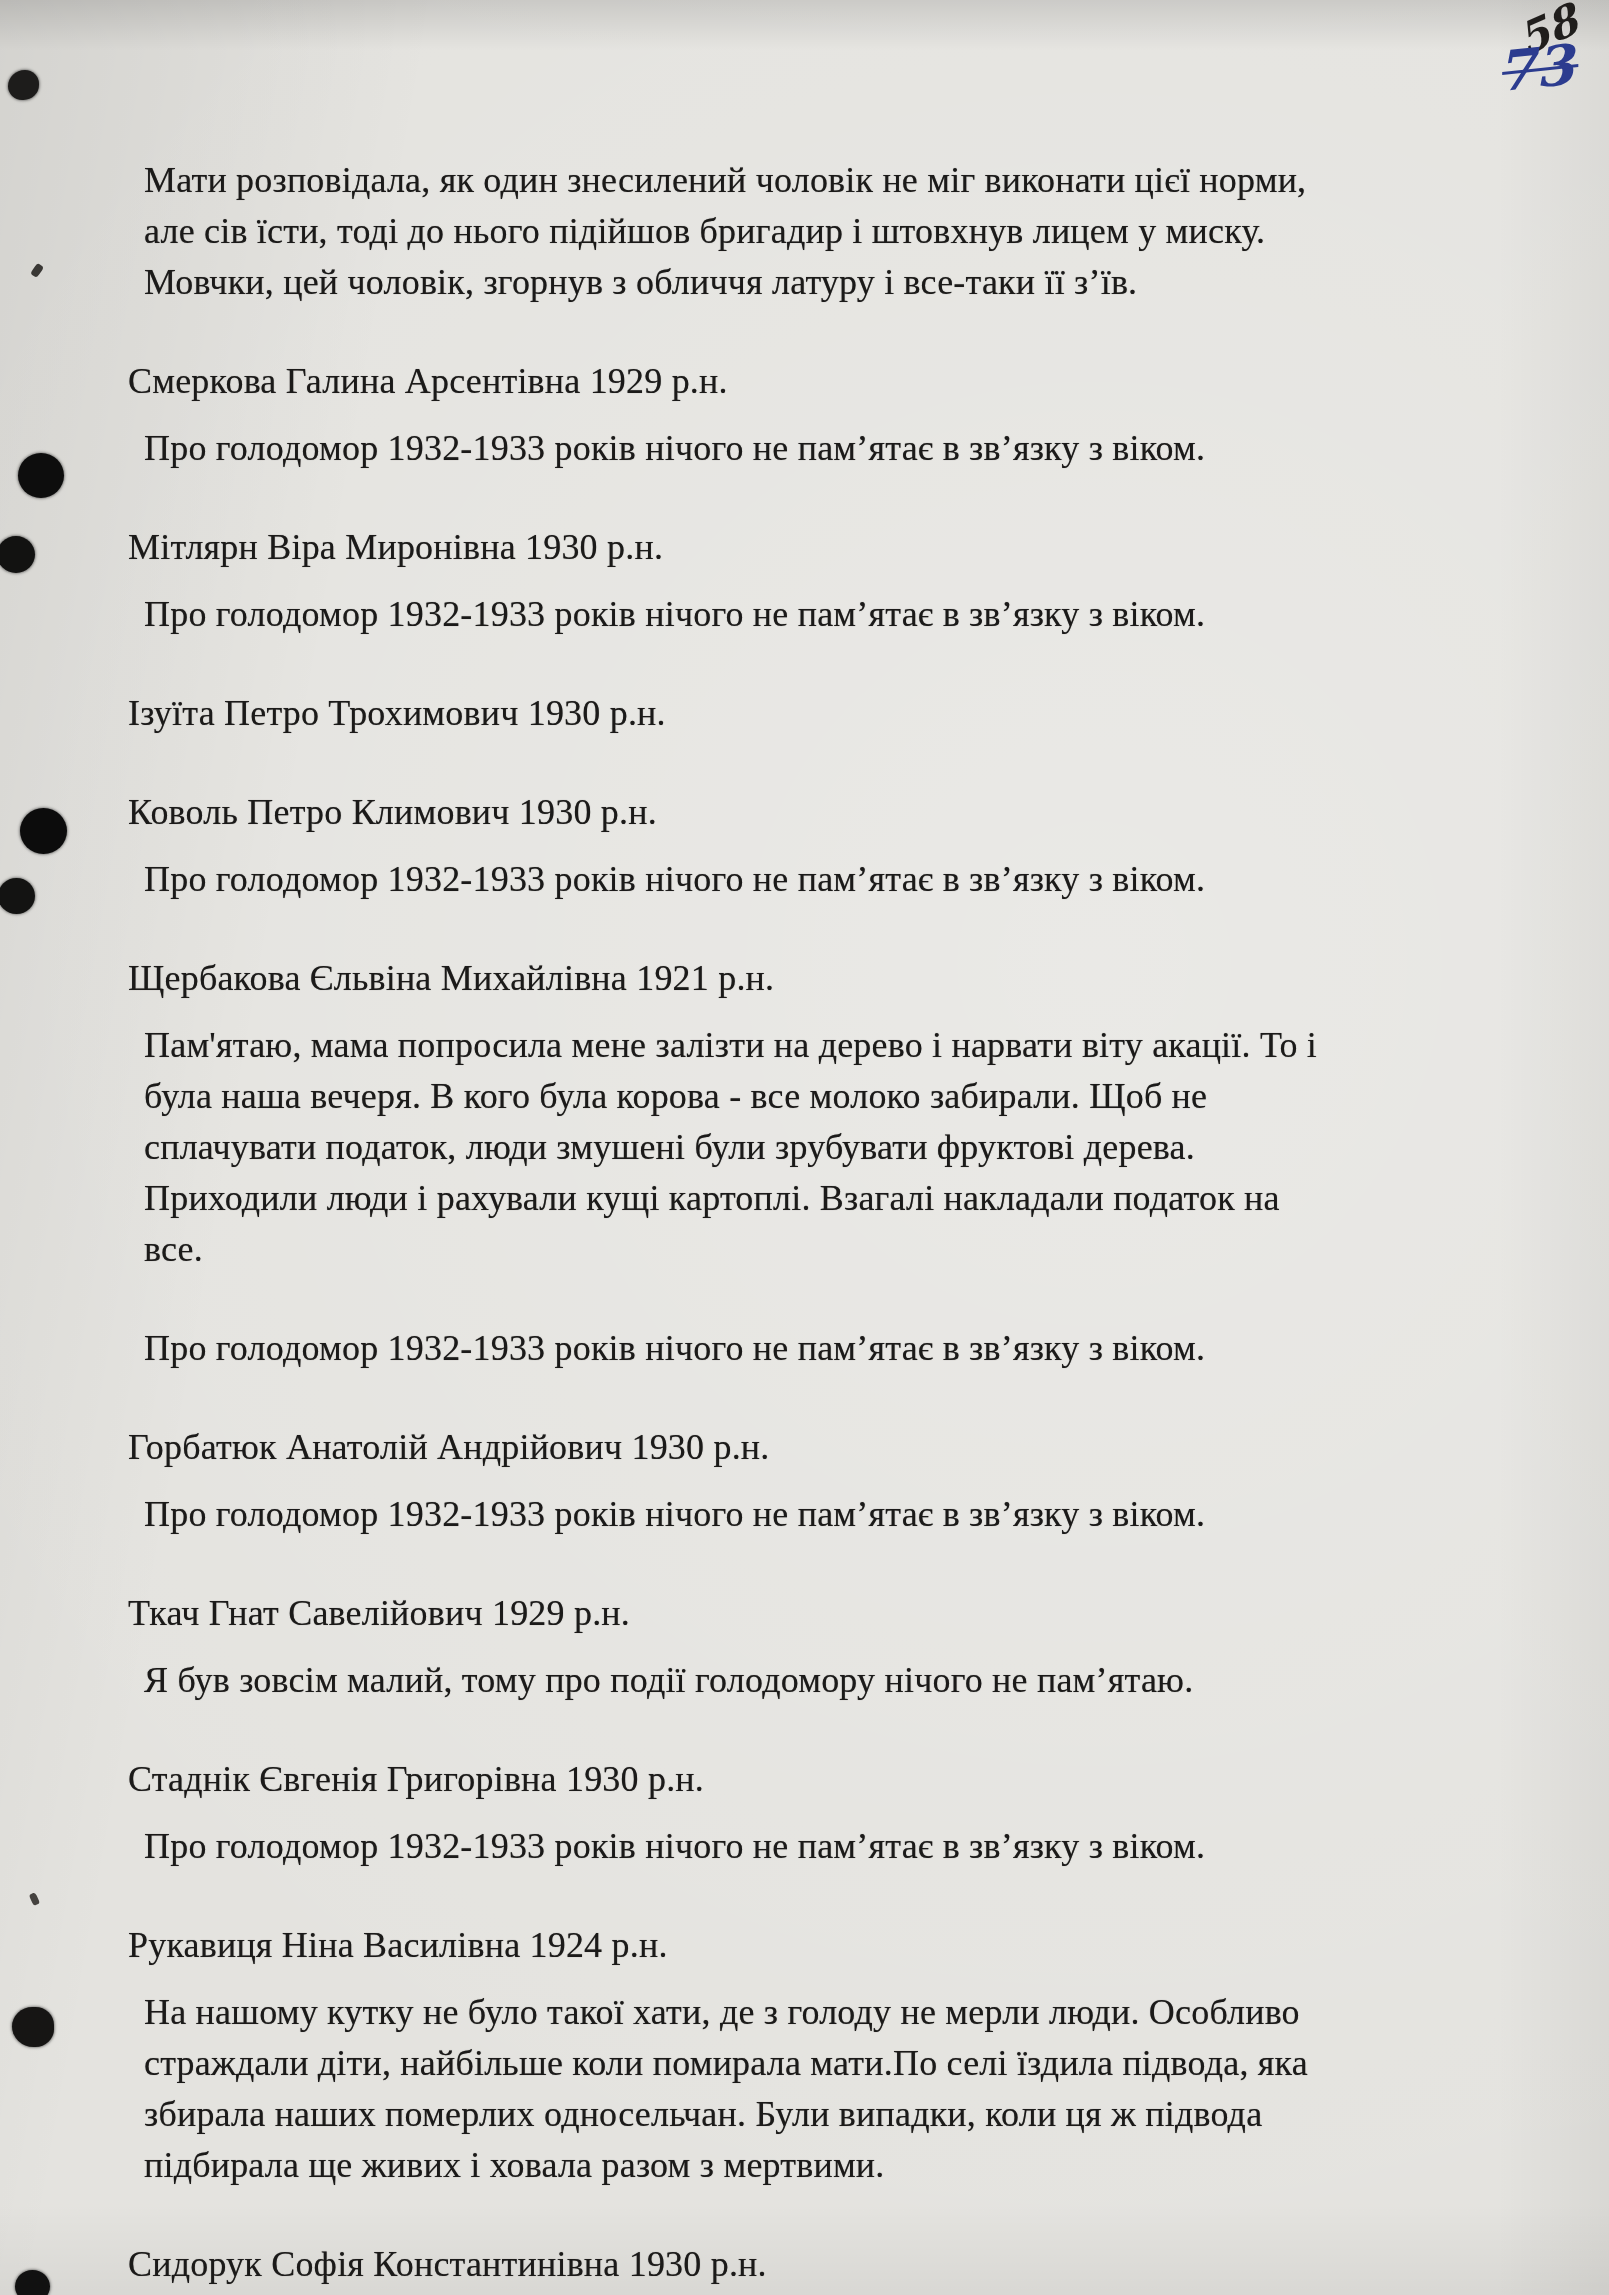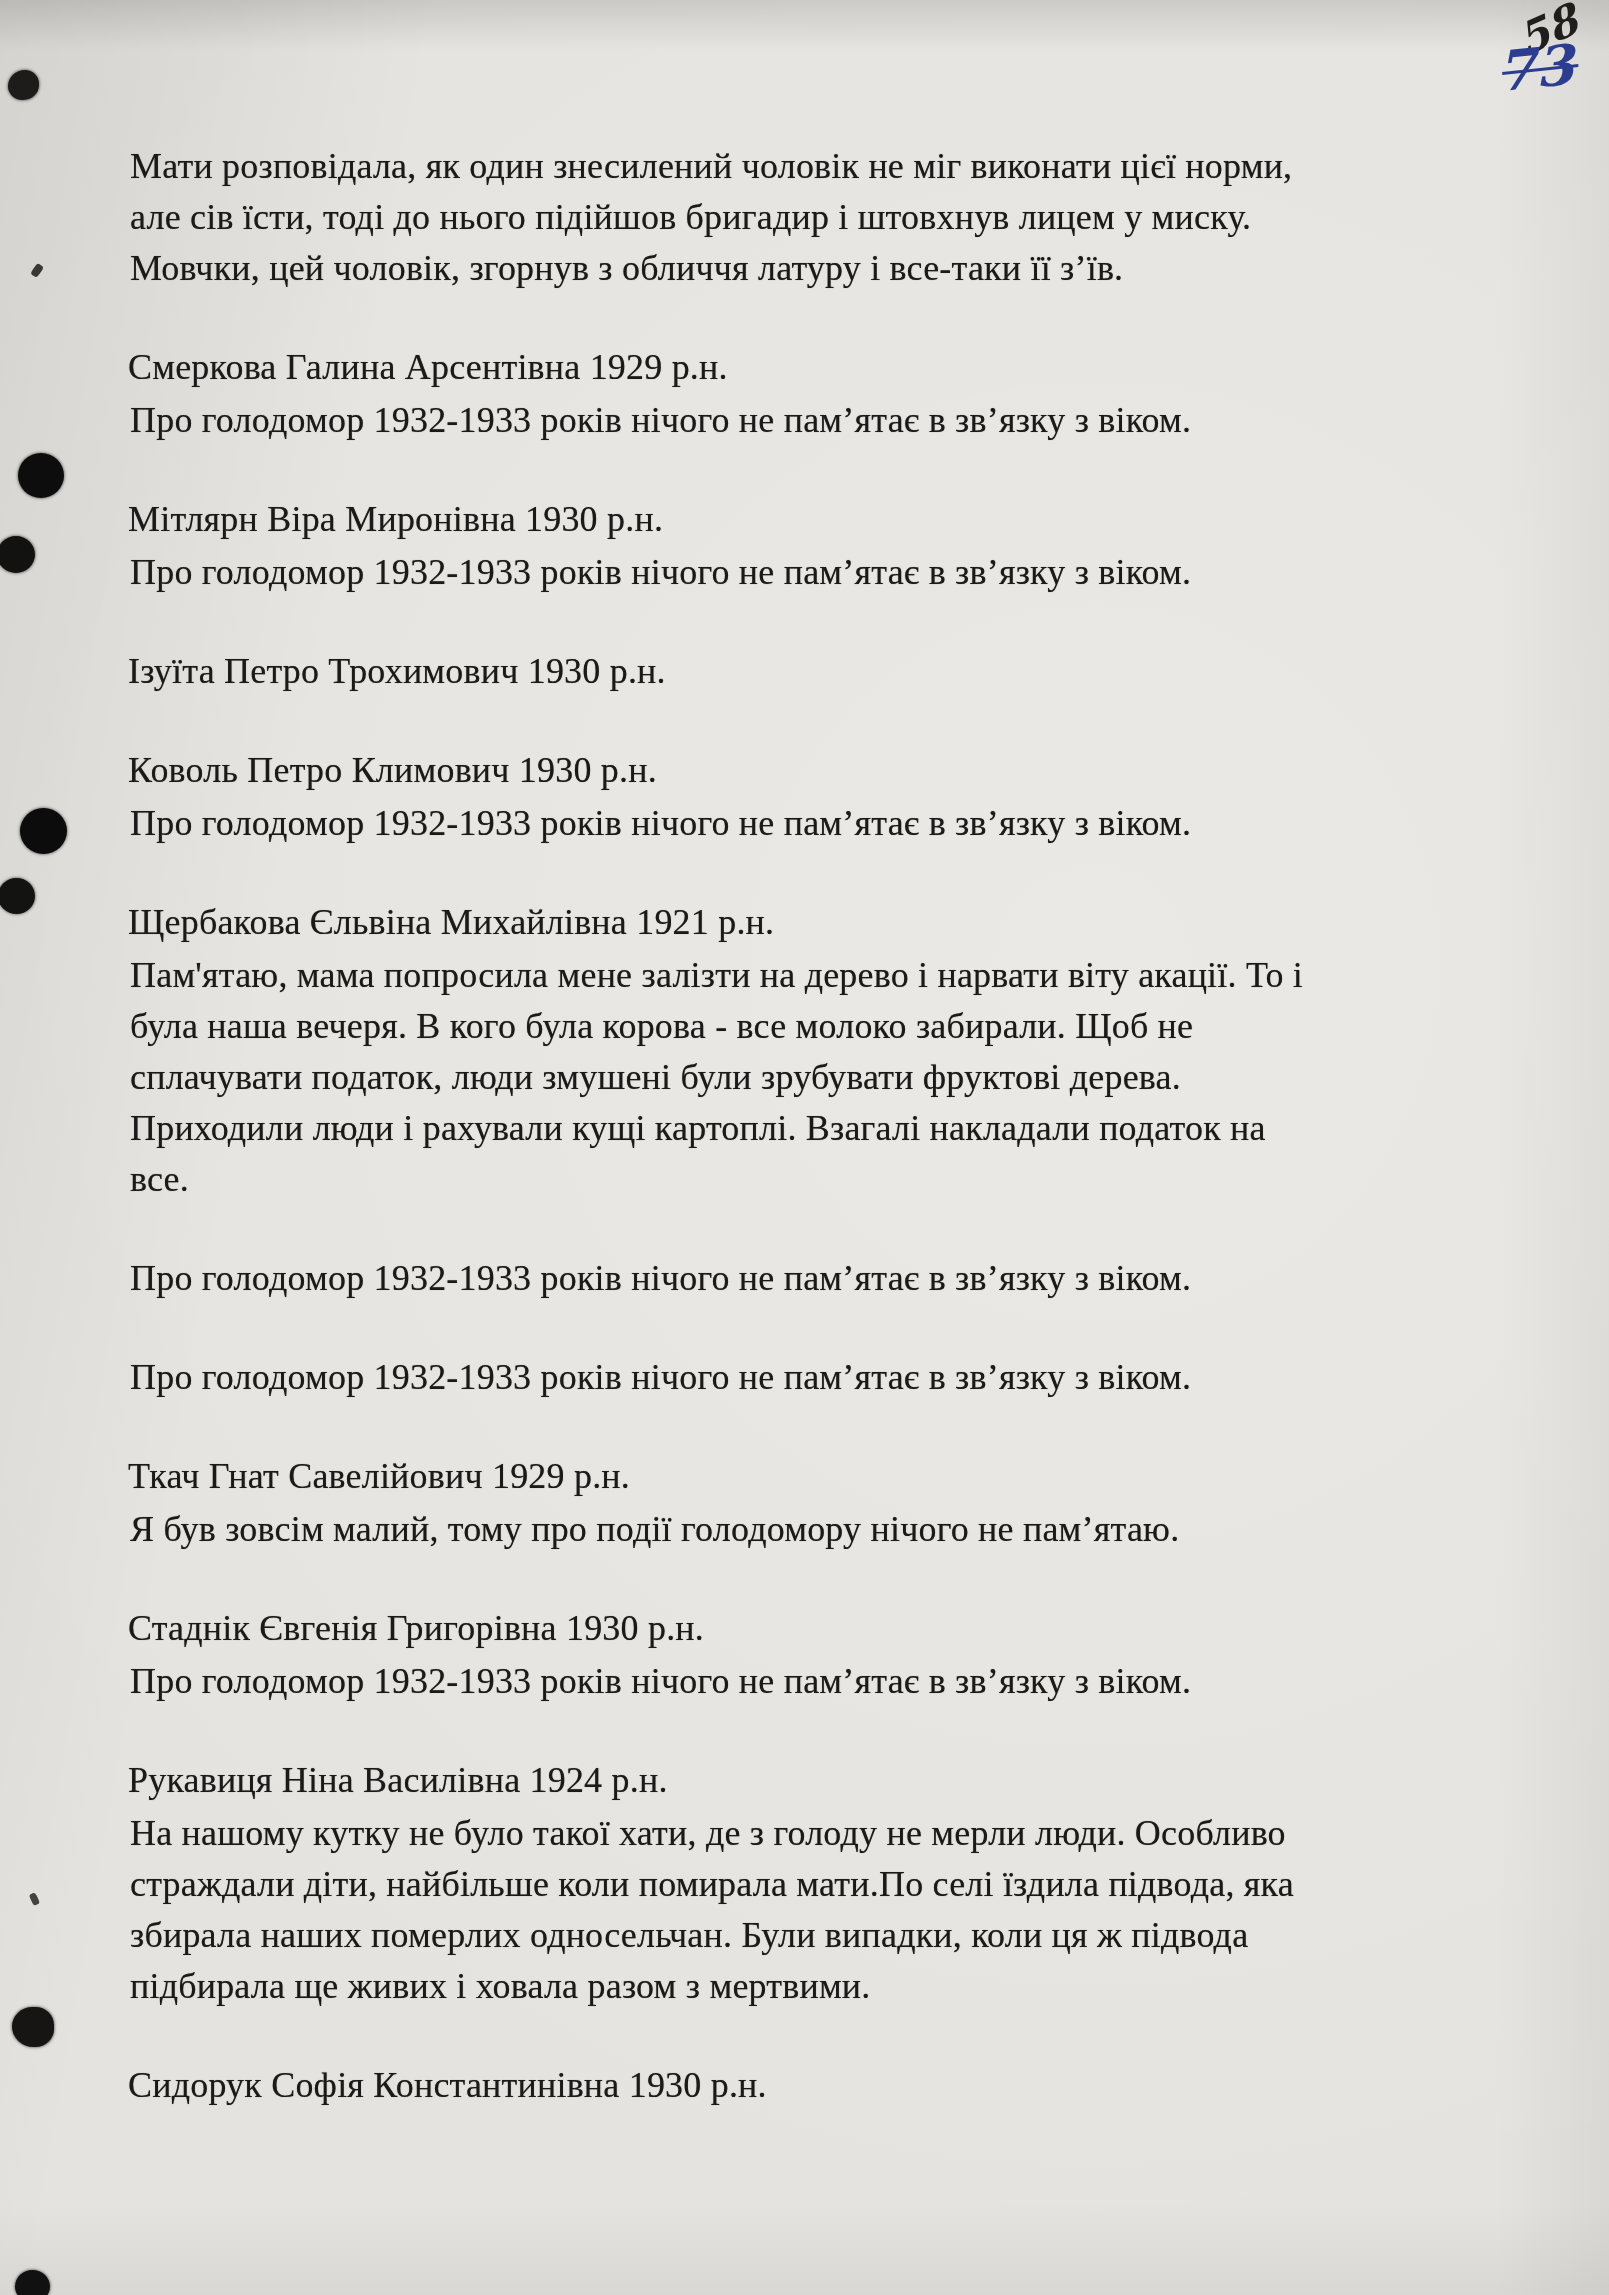--- a/index.html
+++ b/index.html
@@ -16,21 +16,21 @@
   }
   .page{position:absolute;inset:0;}
   
   .text-block{
     position:absolute;left:128px;top:139px;width:1404px;
     color:#1b1a19;font-size:36px;line-height:51px;letter-spacing:0.2px;
     text-shadow:0 0 0.8px rgba(25,23,22,0.55);
   }
   .entry{margin:0 0 48px 0;}
   .entry-name{margin:0;font-size:36px;font-weight:normal;line-height:51px;}
-  .entry-text{margin:2px;white-space:pre-line;}
+  .entry-text{margin:16px;white-space:pre-line;}
   
   .pagenum{
     position:absolute;font-family:"DejaVu Serif",serif;font-style:italic;font-weight:bold;
     line-height:1;user-select:none;
   }
   .pagenum-black{left:1522px;top:6.6px;font-size:43px;transform:rotate(-24deg) skewX(-8deg);}
   .pagenum-blue{left:1502px;top:40px;font-size:55px;transform:rotate(-6deg) skewX(-6deg);text-decoration:line-through;text-decoration-thickness:2.5px;}
   
   .mark{position:absolute;background:#111;border-radius:50%;box-shadow:0 0 2.5px 0.8px rgba(20,20,20,0.5);}
   .mark.m1{left:8.3px;top:70px;width:31px;height:30px;background:#1d1c1b;border-radius:60% 50% 55% 50%;}
@@ -94,20 +94,21 @@
 сплачувати податок, люди змушені були зрубувати фруктові дерева.
 Приходили люди і рахували кущі картоплі. Взагалі накладали податок на
 все.</p>
     </section>
 
     <section class="entry">
       <p class="entry-text">Про голодомор 1932-1933 років нічого не пам’ятає в зв’язку з віком.</p>
     </section>
 
     <section class="entry">
+      <h2 class="entry-name">Горбатюк Анатолій Андрійович 1930 р.н.</h2>
       <p class="entry-text">Про голодомор 1932-1933 років нічого не пам’ятає в зв’язку з віком.</p>
     </section>
 
     <section class="entry">
       <h2 class="entry-name">Ткач Гнат Савелійович 1929 р.н.</h2>
       <p class="entry-text">Я був зовсім малий, тому про події голодомору нічого не пам’ятаю.</p>
     </section>
 
     <section class="entry">
       <h2 class="entry-name">Стаднік Євгенія Григорівна 1930 р.н.</h2>

